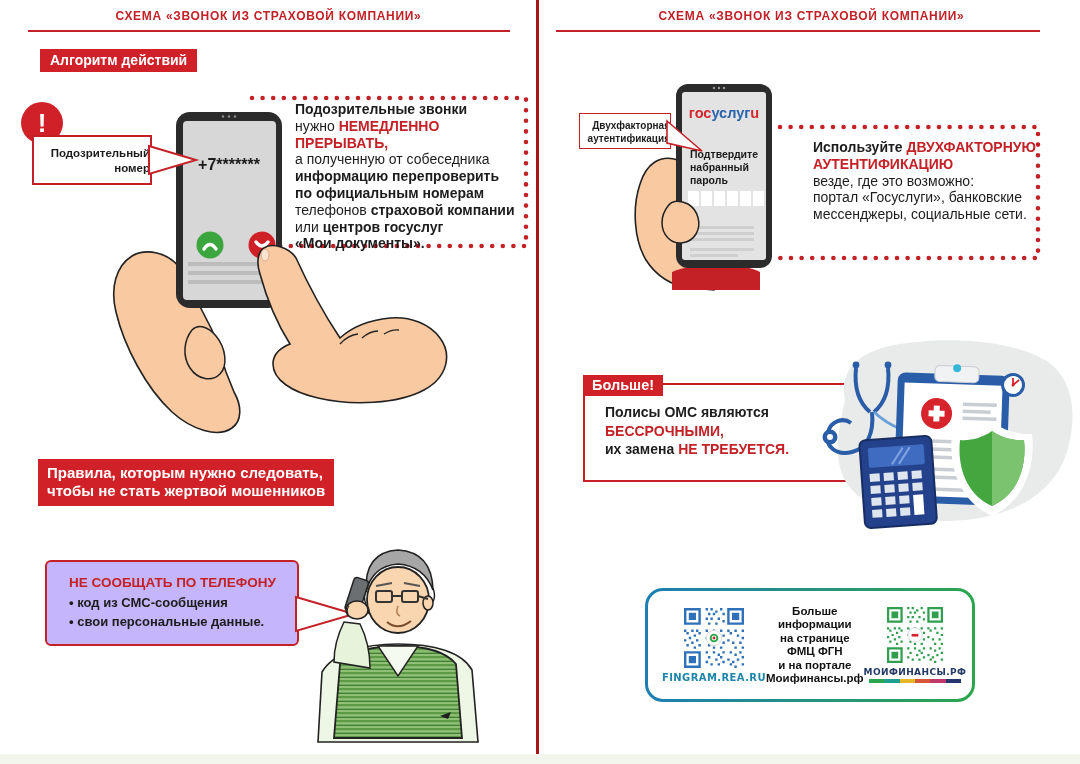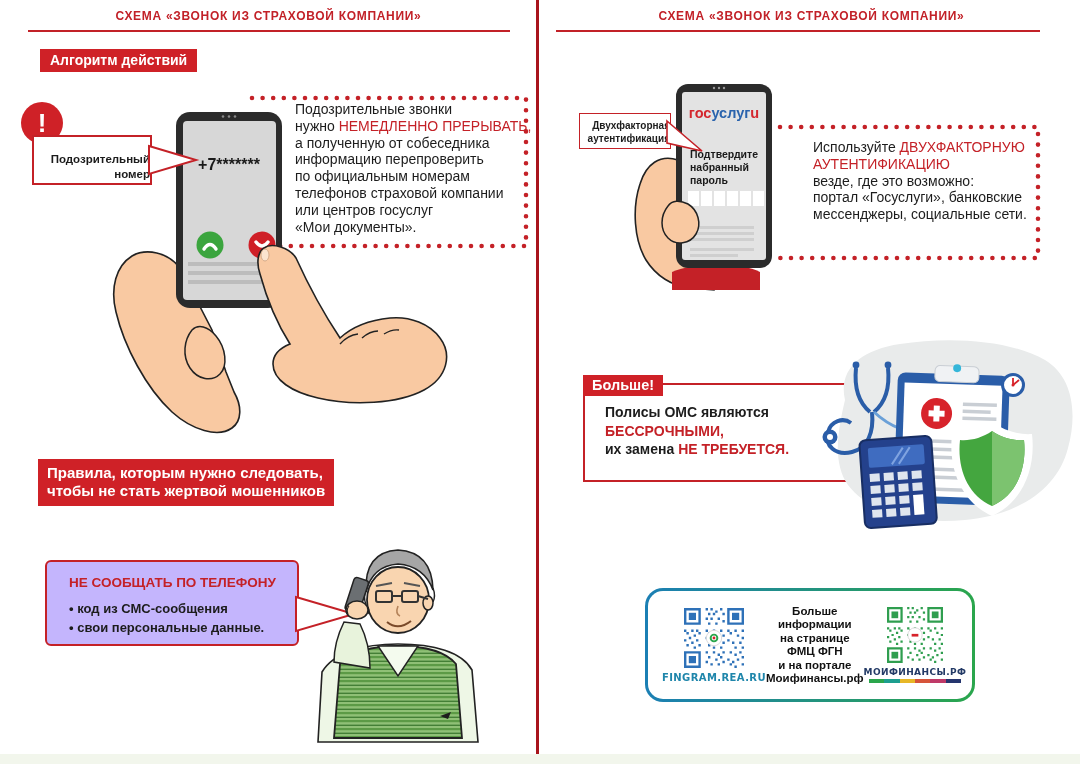--- a/index.html
+++ b/index.html
@@ -4,21 +4,21 @@
 <style>
   html,body{margin:0;padding:0;background:#fff}
   #canvas{position:relative;width:1080px;height:764px;background:#ffffff;overflow:hidden;
           font-family:"Liberation Sans",sans-serif;color:#1c1c1c}
   .abs{position:absolute}
   .hdr{width:537px;text-align:center;font-weight:bold;font-size:12px;letter-spacing:.7px;color:#c22128}
   .rule{height:2px;background:#c22128}
   .badge{background:#cf2127;color:#fff;font-weight:bold}
   .rd{color:#c42127}
   .advL{font-size:14px;line-height:16.8px;color:#1c1c1c}
-  .advL b{font-weight:normal}
+  .advL b{font-weight:bold}
   .callout{background:#fff;border:2px solid #c42127;box-sizing:border-box;text-align:right;font-weight:bold}
   .panel-text{font-weight:bold;font-size:11.5px;line-height:13.5px;text-align:center;color:#111}
   .qrlabel{font-weight:bold;font-size:10px;letter-spacing:.4px;text-align:center;font-family:"DejaVu Sans",sans-serif}
   .stripe{display:flex;height:4px;margin-top:2px}
   .stripe span{flex:1}
   svg text{font-family:"Liberation Sans",sans-serif}
 </style>
 </head>
 <body>
 
@@ -67,33 +67,33 @@
     <div><b class="rd">АУТЕНТИФИКАЦИЮ</b></div>
     <div>везде, где это возможно:</div>
     <div>портал «Госуслуги», банковские</div>
     <div>мессенджеры, социальные сети.</div>
   </div>
 
   <div class="abs badge" style="left:40px;top:49px;padding:3px 10px 4px;font-size:14px">Алгоритм действий</div>
 
   <div class="abs" style="left:21px;top:102px;width:42px;height:42px;border-radius:50%;background:#cf2127;color:#fff;font-weight:bold;font-size:26px;text-align:center;line-height:42px">!</div>
 
-  <div class="abs callout" style="left:32px;top:135px;width:120px;height:50px;font-size:11.5px;line-height:15px;padding-top:15px">
+  <div class="abs callout" style="left:32px;top:135px;width:120px;height:50px;font-size:11.5px;line-height:15px;padding-top:9px">
     <div>Подозрительный</div>
     <div>номер</div>
   </div>
 
   <div class="abs badge" style="left:38px;top:459px;padding:5px 9px 6px;font-size:15px;line-height:18px">
     <div>Правила, которым нужно следовать,</div>
     <div>чтобы не стать жертвой мошенников</div>
   </div>
 
   <div class="abs" style="left:45px;top:560px;width:254px;height:86px;border:2px solid #c42127;border-radius:6px;background:#c4b5fd;box-sizing:border-box;padding:13px 0 0 22px">
     <div class="rd" style="font-weight:bold;font-size:13.5px">НЕ СООБЩАТЬ ПО ТЕЛЕФОНУ</div>
-    <div style="font-weight:bold;font-size:13px;line-height:19px;margin-top:9px">
+    <div style="font-weight:bold;font-size:13px;line-height:19px;margin-top:3px">
       <div><span>•</span> <span>код из СМС-сообщения</span></div>
       <div><span>•</span> <span>свои персональные данные.</span></div>
     </div>
   </div>
 
   <div class="abs callout" style="left:579px;top:113px;width:92px;height:36px;border-width:1.5px;font-size:10px;line-height:13px;padding-top:5px">
     <div>Двухфакторная</div>
     <div>аутентификация</div>
   </div>
 

